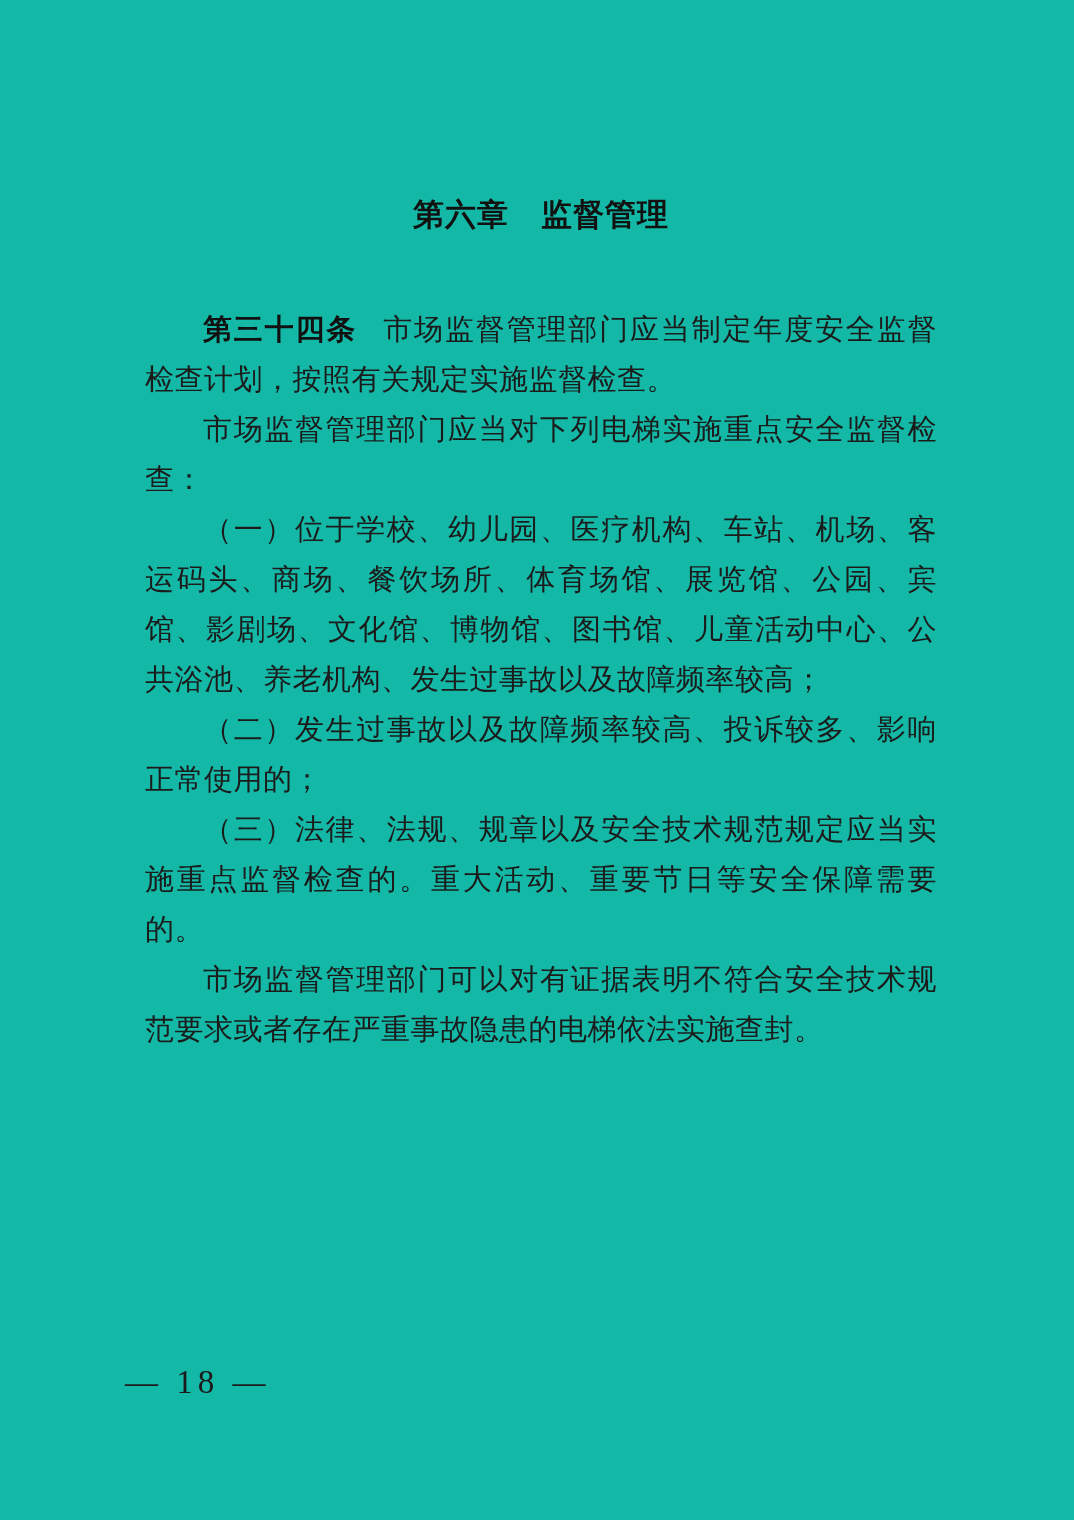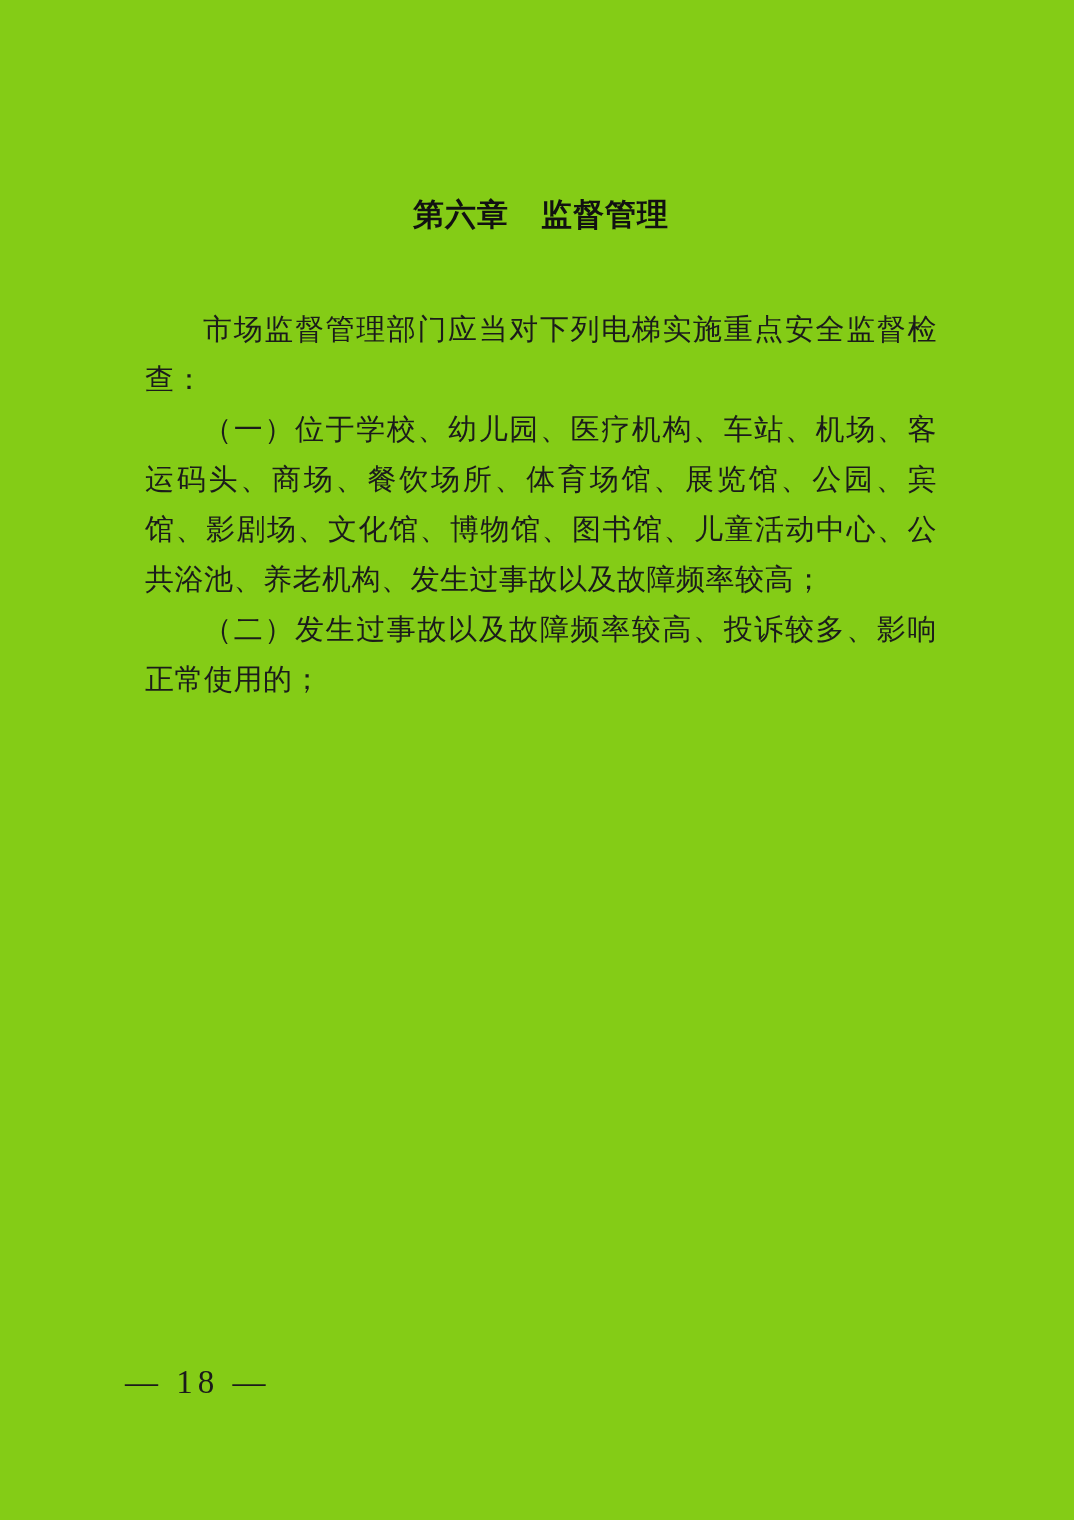--- a/index.html
+++ b/index.html
@@ -4,21 +4,21 @@
 <style>
   html, body {
     margin: 0;
     padding: 0;
     background: #ffffff;
   }
   .page {
     position: relative;
     width: 1074px;
     height: 1520px;
-    background: #84cc16;
+    background: #14b8a6;
     color: #1b1b1b;
     font-family: "Liberation Serif", "DejaVu Serif", serif;
     overflow: hidden;
   }
   .content {
     position: absolute;
     left: 145px;
     top: 196px;
     width: 792px;
   }
@@ -60,28 +60,31 @@
 </head>
 <body>
 
 <div class="page">
   <div class="content">
 
     <h1 class="chapter-title">第六章　监督管理</h1>
 
     <div class="body-text">
 
+      <p><span class="term">第三十四条</span><span>市场监督管理部门应当制定年度安全监督检查计划，按照有关规定实施监督检查。</span></p>
 
       <p><span>市场监督管理部门应当对下列电梯实施重点安全监督检查：</span></p>
 
       <p><span>（一）位于学校、幼儿园、医疗机构、车站、机场、客运码头、商场、餐饮场所、体育场馆、展览馆、公园、宾馆、影剧场、文化馆、博物馆、图书馆、儿童活动中心、公共浴池、养老机构、发生过事故以及故障频率较高；</span></p>
 
       <p><span>（二）发生过事故以及故障频率较高、投诉较多、影响正常使用的；</span></p>
 
+      <p><span>（三）法律、法规、规章以及安全技术规范规定应当实施重点监督检查的。重大活动、重要节日等安全保障需要的。</span></p>
 
 
+      <p><span>市场监督管理部门可以对有证据表明不符合安全技术规范要求或者存在严重事故隐患的电梯依法实施查封。</span></p>
 
 
     </div>
   </div>
 
   <div class="page-number">— 18 —</div>
 </div>
 
 </body></html>

